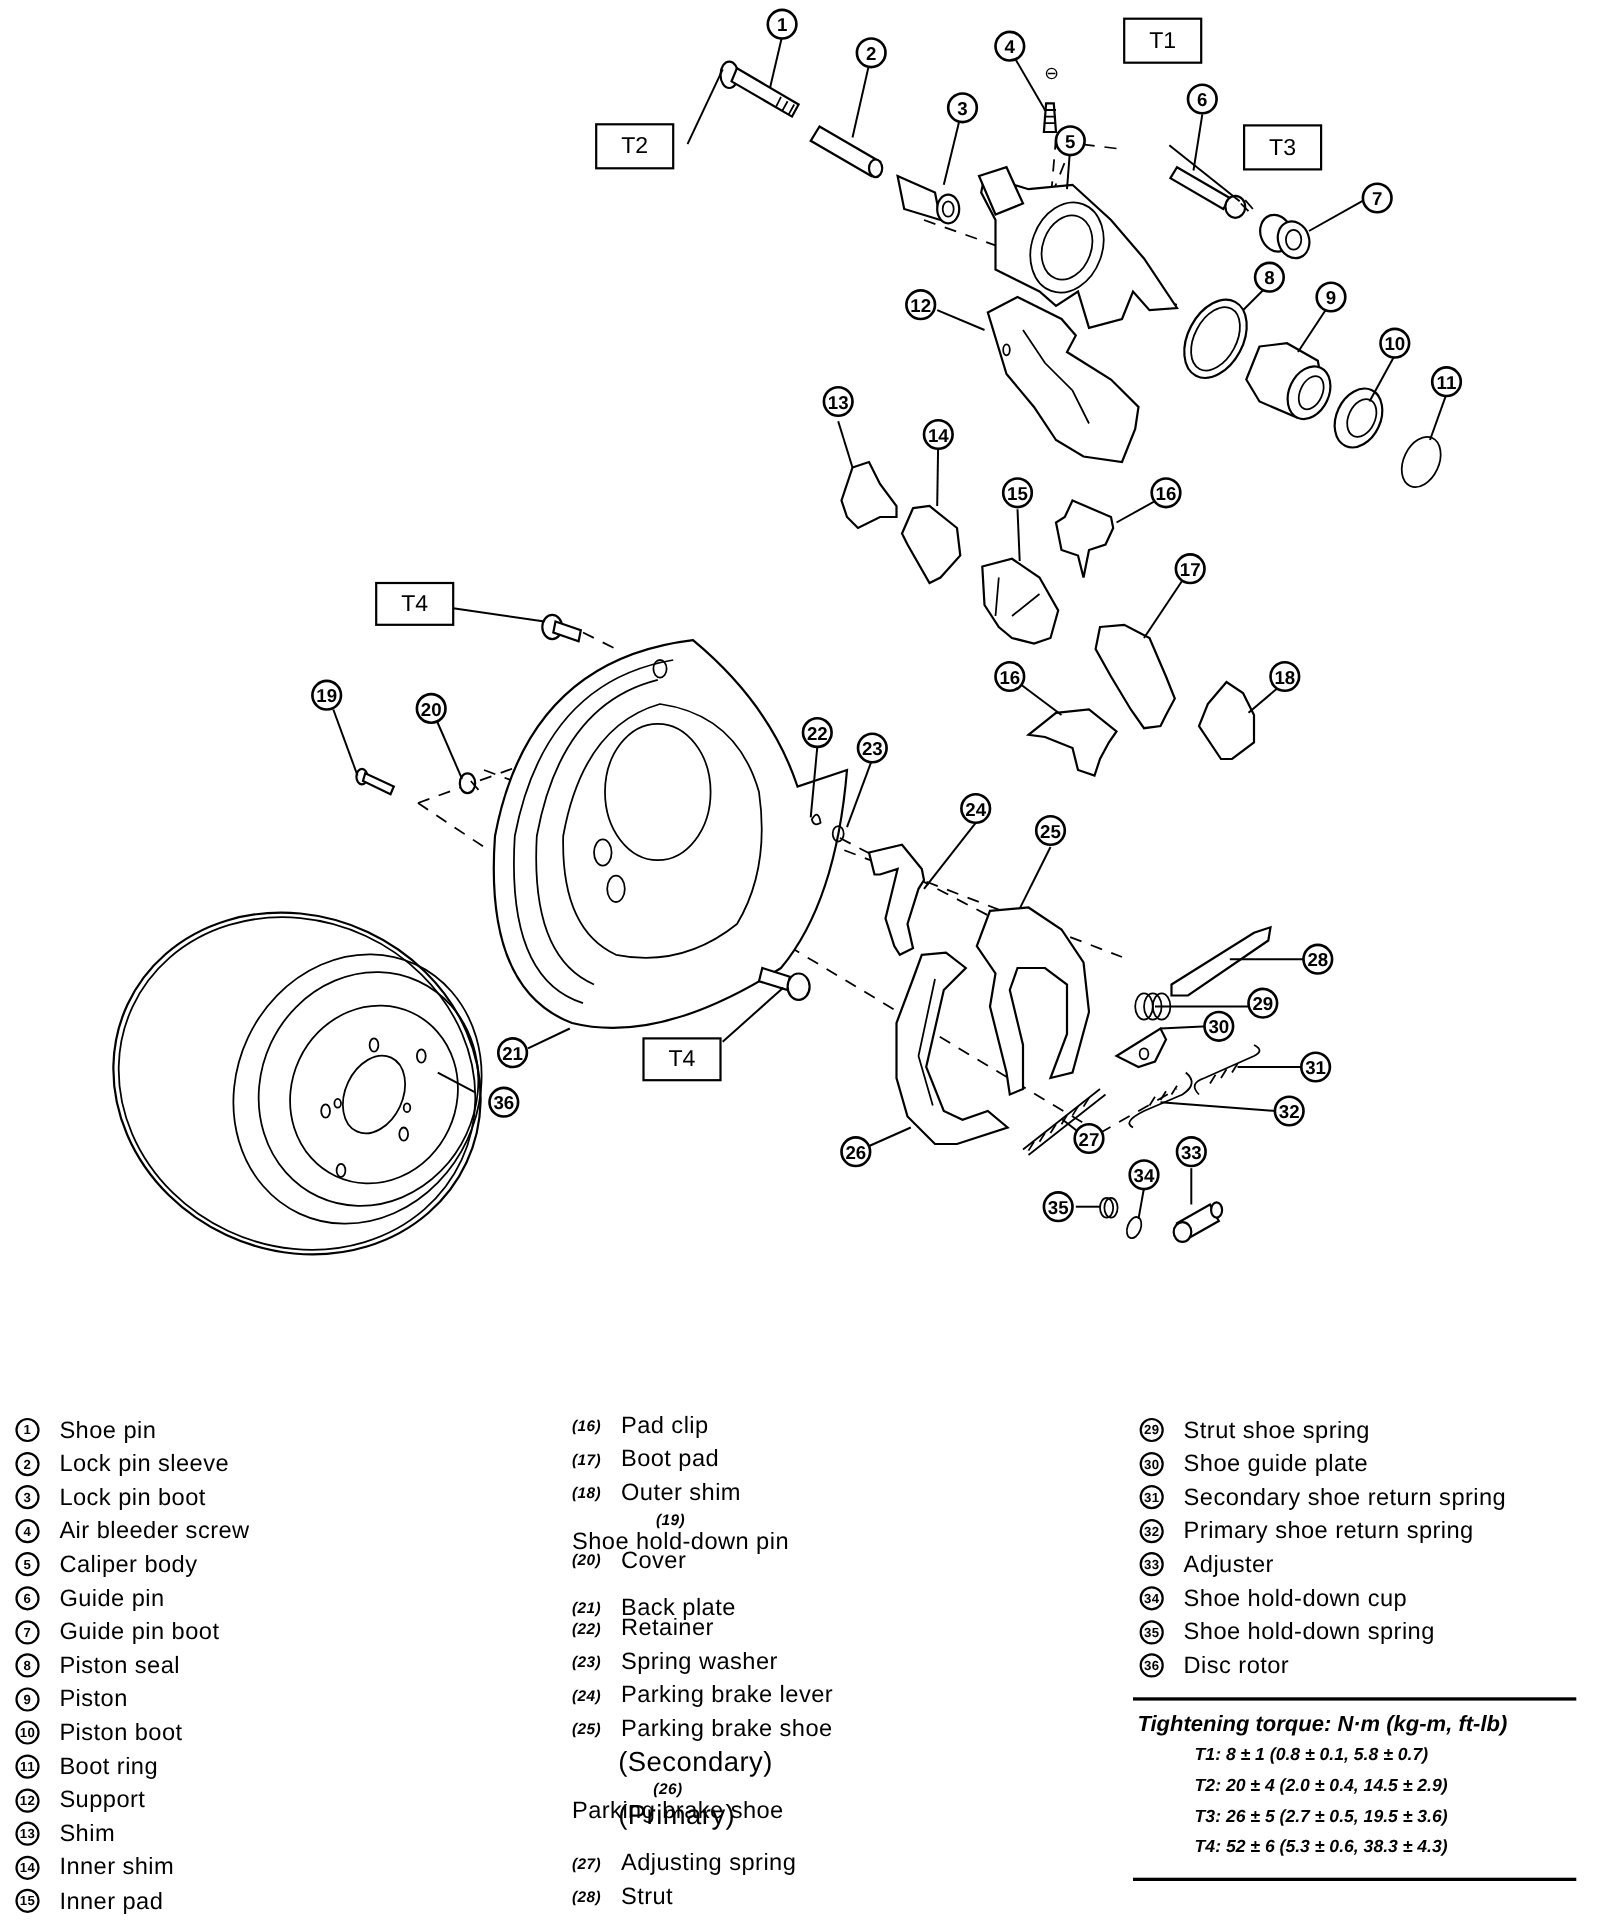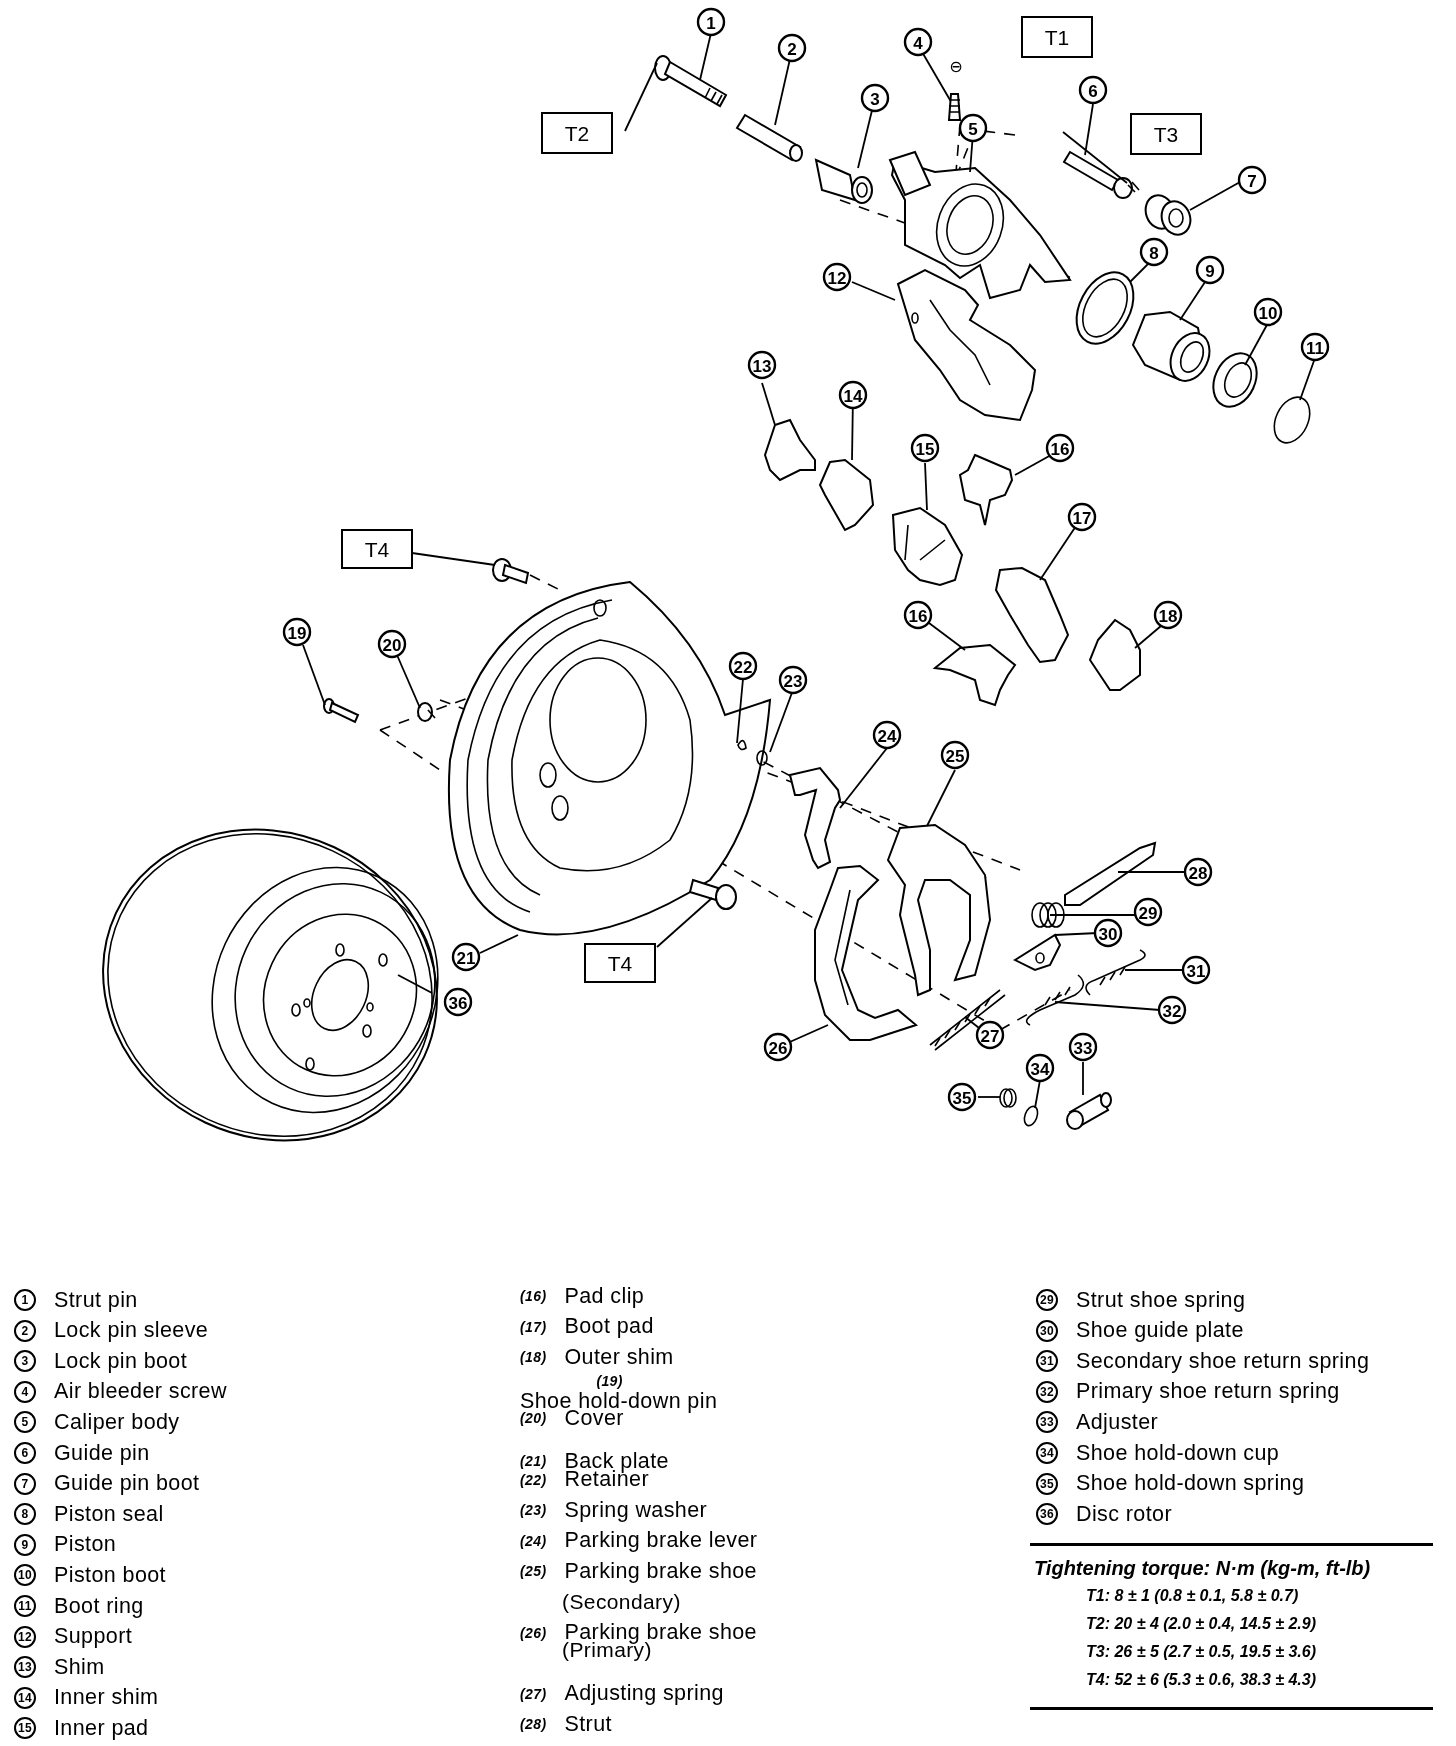--- a/index.html
+++ b/index.html
@@ -15,21 +15,21 @@
   .callout-text { font-family:"Liberation Sans", sans-serif; font-size:17px; font-weight:bold; text-anchor:middle; dominant-baseline:central; }
   .tbox rect { fill:#fff; stroke:#000; stroke-width:2; }
   .tbox text { font-family:"Liberation Sans", sans-serif; font-size:21px; text-anchor:middle; dominant-baseline:central; }
 
   .legend-col { position:absolute; }
   .legend-row { position:absolute; left:0; height:30px; display:flex; align-items:center; white-space:nowrap; font-size:21.5px; letter-spacing:0.4px; }
   .legend-num { display:inline-flex; width:22px; height:22px; border:2px solid #000; border-radius:50%;
                 align-items:center; justify-content:center; font-size:12px; font-weight:bold; box-sizing:border-box; margin-right:18px; }
   .legend-num.paren { border:none; width:auto; font-size:14px; font-style:italic; font-weight:bold; margin-right:18px; }
   .legend-label { }
-  .legend-cont { position:absolute; left:0; height:30px; display:flex; align-items:center; font-size:21px; letter-spacing:0.4px; }
+  .legend-cont { position:absolute; left:0; height:30px; display:flex; align-items:center; font-size:25px; letter-spacing:0.4px; }
 
   #torque { position:absolute; left:1030px; top:1543px; width:403px; }
   .rule { position:absolute; left:0; width:403px; height:3px; background:#000; }
   #torque .title { position:absolute; left:4px; top:14px; font-size:20px; font-weight:bold; font-style:italic; white-space:nowrap; }
   #torque .tline { position:absolute; left:56px; font-size:16px; font-weight:bold; font-style:italic; white-space:nowrap; }
 </style>
 </head>
 <body>
 
 <div id="diagram">
@@ -438,21 +438,21 @@
   <g class="tbox">
     <rect x="585" y="944" width="70" height="38"></rect>
     <text x="620" y="963">T4</text>
   </g>
 </svg>
 </div>
 
 <div id="legend-col-1" class="legend-col" style="left:14px; top:1285px;">
     <div class="legend-row" style="top: 0px;">
       <span class="legend-num">1</span>
-      <span class="legend-label">Strut pin</span>
+      <span class="legend-label">Shoe pin</span>
     </div>
     <div class="legend-row" style="top: 30.6px;">
       <span class="legend-num">2</span>
       <span class="legend-label">Lock pin sleeve</span>
     </div>
     <div class="legend-row" style="top: 61.2px;">
       <span class="legend-num">3</span>
       <span class="legend-label">Lock pin boot</span>
     </div>
     <div class="legend-row" style="top: 91.8px;">
@@ -539,21 +539,21 @@
     </div>
     <div class="legend-row" style="top: 244.8px;">
       <span class="legend-num paren">(24)</span>
       <span class="legend-label">Parking brake lever</span>
     </div>
     <div class="legend-row" style="top: 275.4px;">
       <span class="legend-num paren">(25)</span>
       <span class="legend-label">Parking brake shoe</span>
     </div>
     <div class="legend-cont" style="top: 306px; left: 0px; padding-left: 42px;">(Secondary)</div>
-    <div class="legend-row" style="top: 336.6px;">
+    <div class="legend-row" style="top: 336.6px; flex-direction: column;">
       <span class="legend-num paren">(26)</span>
       <span class="legend-label">Parking brake shoe</span>
     </div>
     <div class="legend-cont" style="top: 354px; left: 0px; padding-left: 42px;">(Primary)</div>
     <div class="legend-row" style="top: 397.8px;">
       <span class="legend-num paren">(27)</span>
       <span class="legend-label">Adjusting spring</span>
     </div>
     <div class="legend-row" style="top: 428.4px;">
       <span class="legend-num paren">(28)</span>

